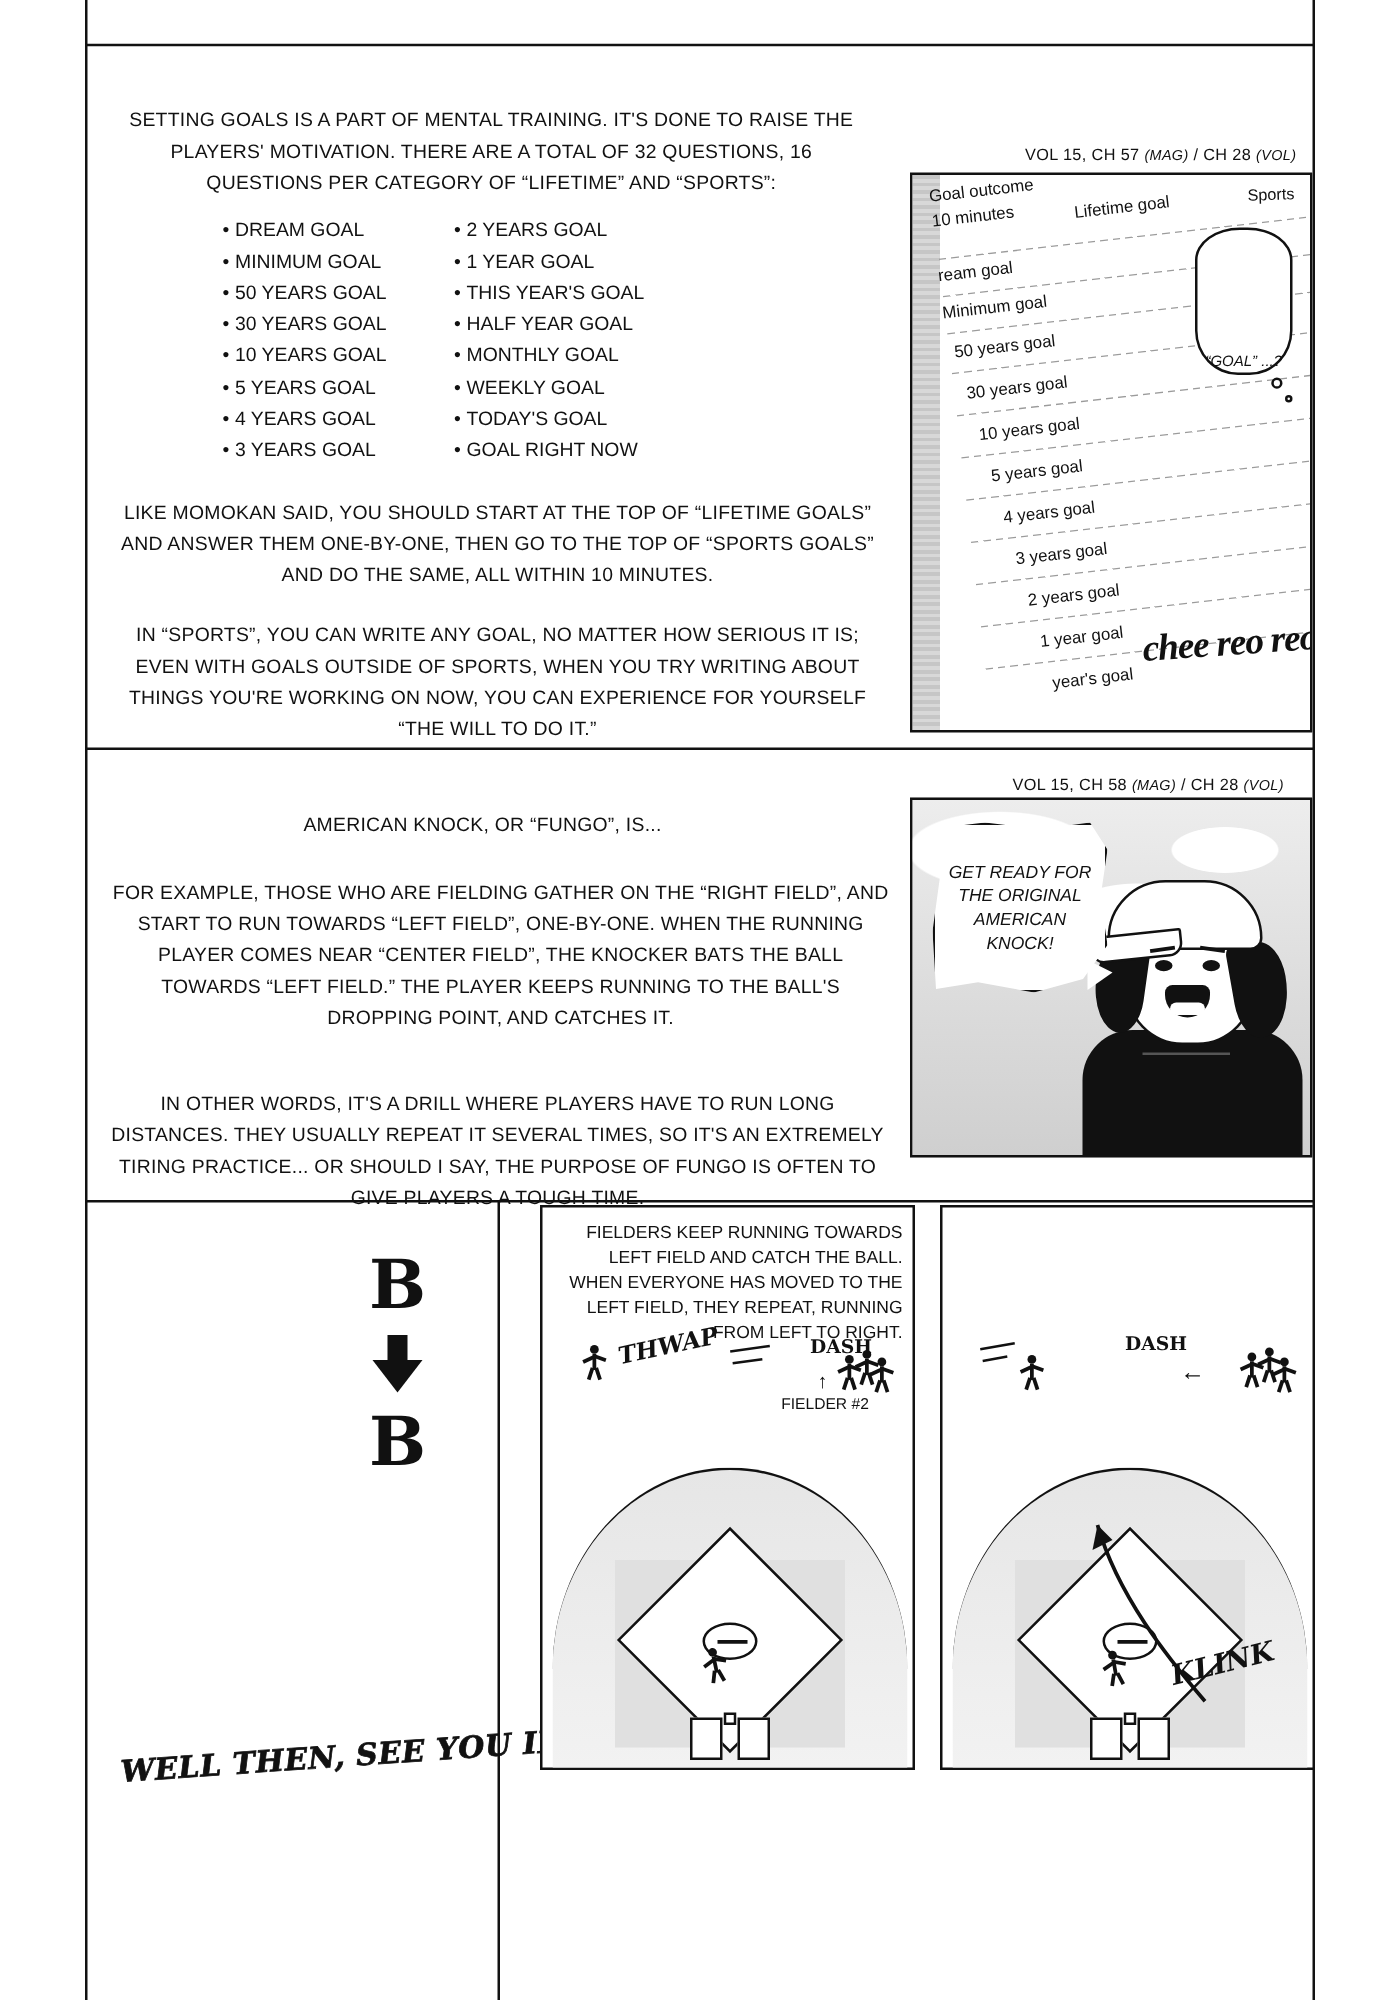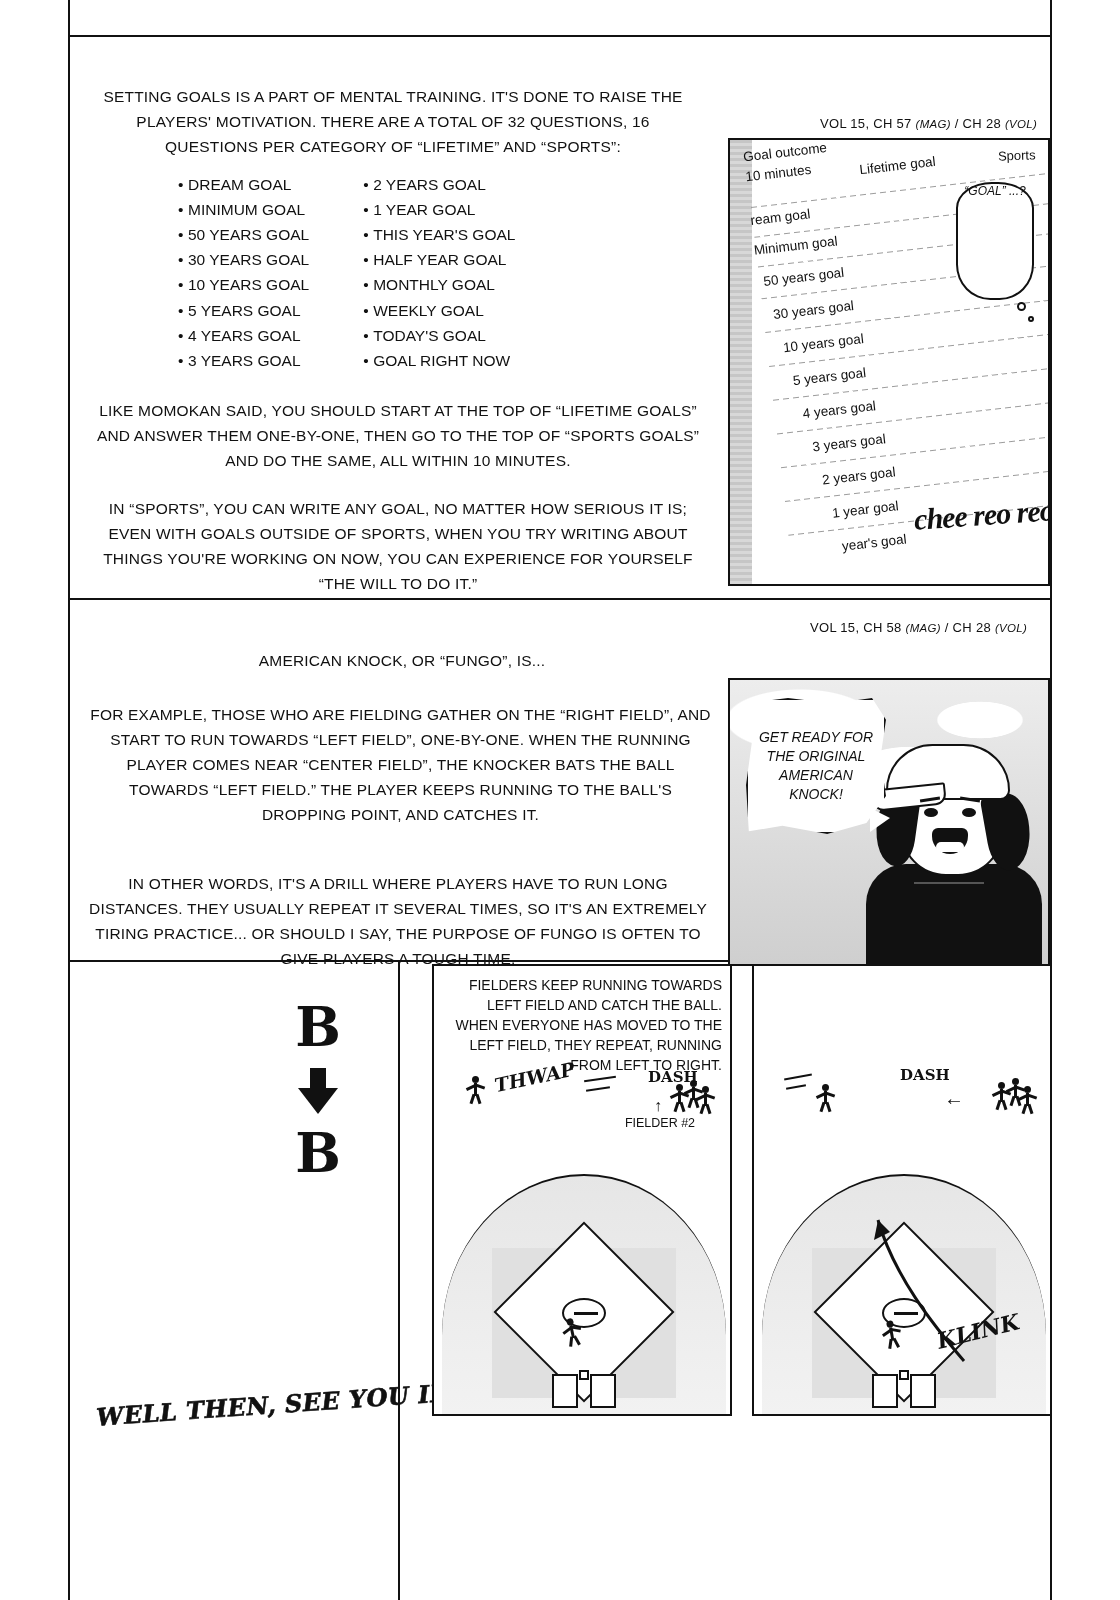--- a/index.html
+++ b/index.html
@@ -89,21 +89,21 @@
   .p1-topright {
     position:absolute; right:12px; top:8px; font-size:13px;
     transform:rotate(-2deg);
   }
   .p1-bubble {
     position:absolute; right:14px; top:42px;
     width:78px; height:118px;
     border:2px solid #111;
     border-radius:46% 46% 44% 44%/22% 22% 30% 30%;
     background:#fff;
-    display:flex; align-items:flex-start; justify-content:center;
+    display:flex; align-items:flex-end; justify-content:center;
     text-align:center;
     font-size:12px; font-style:italic;
     line-height:1.3;
   }
   .p1-bubble-tail1 { position:absolute; right:22px; top:162px; width:9px; height:9px; border:2px solid #111; border-radius:50%; background:#fff; }
   .p1-bubble-tail2 { position:absolute; right:14px; top:176px; width:6px; height:6px; border:2px solid #111; border-radius:50%; background:#fff; }
   .p1-chee {
     position:absolute; right:-6px; bottom:54px;
     font-family:"Liberation Serif", serif;
     font-style:italic; font-weight:bold;
@@ -115,21 +115,20 @@
     text-align:left;
   }
 
   
   .panel2 {
     position:absolute;
     left:728px; top:638px; width:322px; height:288px;
     border:2px solid #111;
     overflow:hidden;
     background:#e8e8e8;
-    margin-top:40px;
   }
   .p2-sky {
     position:absolute; inset:0;
     background:
       radial-gradient(ellipse 120px 50px at 70px 40px,#fff 0 60%,rgba(255,255,255,0) 62%),
       radial-gradient(ellipse 90px 38px at 180px 90px,#fff 0 60%,rgba(255,255,255,0) 62%),
       radial-gradient(ellipse 70px 30px at 250px 40px,#fff 0 60%,rgba(255,255,255,0) 62%),
       linear-gradient(180deg,#ededed 0%,#dcdcdc 55%,#cfcfcf 100%);
   }
   .p2-bubble {
@@ -369,21 +368,21 @@
   </div>
 </div>
 
 <div class="credit" style="left:810px; top:620px;">
   <span>VOL 15, CH 58</span>
   <span class="mag">(MAG)</span>
   <span>/ CH 28</span>
   <span class="mag">(VOL)</span>
 </div>
 
-<div class="sect body-text" style="left:92px; top:648px; width:620px;">
+<div class="sect body-text" style="left:76px; top:648px; width:620px;">
   <p>AMERICAN KNOCK, OR “FUNGO”, IS...</p>
 </div>
 <div class="sect body-text" style="left:88px; top:702px; width:625px;">
   <p>FOR EXAMPLE, THOSE WHO ARE FIELDING GATHER ON THE “RIGHT FIELD”, AND START TO RUN TOWARDS “LEFT FIELD”, ONE-BY-ONE. WHEN THE RUNNING PLAYER COMES NEAR “CENTER FIELD”, THE KNOCKER BATS THE BALL TOWARDS “LEFT FIELD.” THE PLAYER KEEPS RUNNING TO THE BALL'S DROPPING POINT, AND CATCHES IT.</p>
 </div>
 <div class="sect body-text" style="left:88px; top:871px; width:620px;">
   <p>IN OTHER WORDS, IT'S A DRILL WHERE PLAYERS HAVE TO RUN LONG DISTANCES. THEY USUALLY REPEAT IT SEVERAL TIMES, SO IT'S AN EXTREMELY TIRING PRACTICE... OR SHOULD I SAY, THE PURPOSE OF FUNGO IS OFTEN TO GIVE PLAYERS A TOUGH TIME.</p>
 </div>
 
 <div class="panel2">

